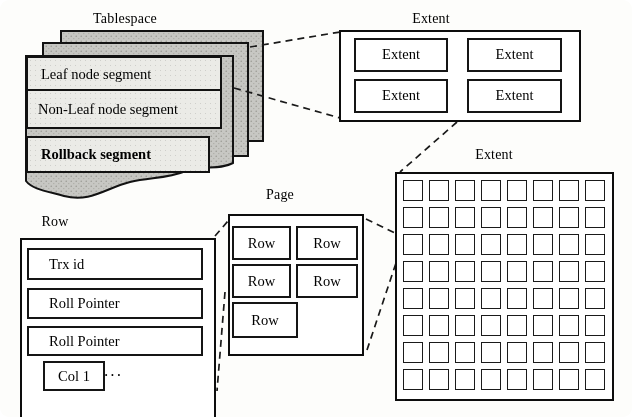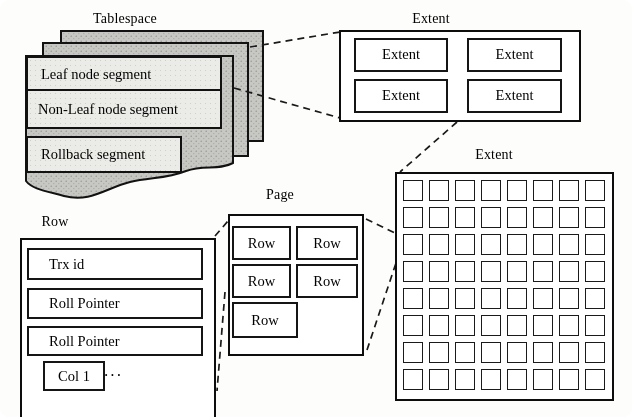--- a/index.html
+++ b/index.html
@@ -21,21 +21,21 @@
     background-image:radial-gradient(circle, rgba(40,40,35,.14) .8px, transparent .9px);
     background-size:5px 5px;
   }
   
   .ts-box{
     border:2px solid #121212;display:flex;align-items:center;
     padding-left:13px;font-size:14.5px;
   }
   #ts-leaf{left:26px;top:56px;width:196px;height:36px;}
   #ts-nonleaf{left:26px;top:89px;width:196px;height:40px;padding-left:10px;}
-  #ts-rollback{left:26px;top:136px;width:156px;height:37px;}
+  #ts-rollback{left:26px;top:136px;width:184px;height:37px;font-weight:bold;}
   
   #segment-box{
     left:339px;top:30px;width:242px;height:92px;border:2.5px solid #0d0d0d;
     display:grid;grid-template-columns:94px 95px;grid-template-rows:34px 34px;
     gap:7px 19px;padding:5.5px 15px 6px 13px;
   }
   .seg-cell{
     box-sizing:border-box;border:2px solid #151515;background:#fff;
     display:flex;align-items:center;justify-content:center;font-size:14.5px;
   }

